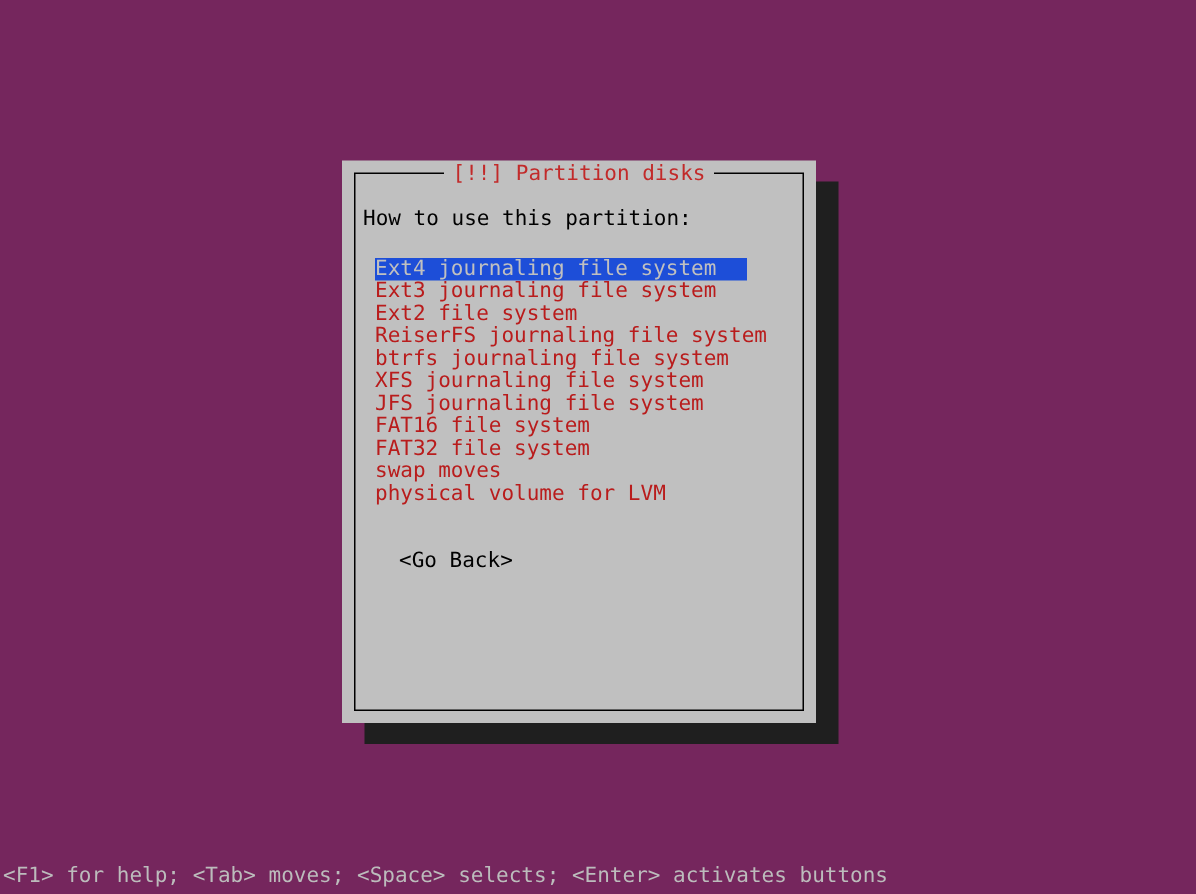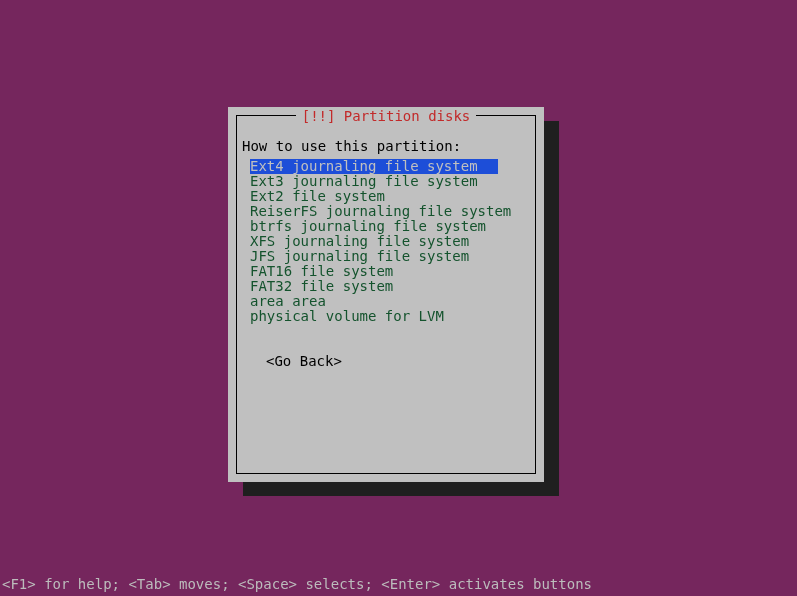--- a/index.html
+++ b/index.html
@@ -62,28 +62,28 @@
   .body {
     position: absolute;
     left: 14px;
     right: 14px;
     top: 32px;
     bottom: 14px;
   }
   .prompt {
     color: #000;
     white-space: pre;
-    margin-bottom: 5px;
+    margin-bottom: 18px;
   }
   .menu {
     margin-left: 8px;
   }
   .item {
     white-space: pre;
-    color: #14532d;
+    color: #b91c1c;
     cursor: pointer;
   }
   .item.sel {
     background: #1d4ed8;
     color: #c0c0c0;
     display: inline-block;
     padding-right: 20px;
   }
   .goback-row {
     margin-top: 30px;
@@ -120,21 +120,21 @@
       <div class="menu">
         <div><span class="item sel">Ext4 journaling file system</span></div>
         <div><span class="item">Ext3 journaling file system</span></div>
         <div><span class="item">Ext2 file system</span></div>
         <div><span class="item">ReiserFS journaling file system</span></div>
         <div><span class="item">btrfs journaling file system</span></div>
         <div><span class="item">XFS journaling file system</span></div>
         <div><span class="item">JFS journaling file system</span></div>
         <div><span class="item">FAT16 file system</span></div>
         <div><span class="item">FAT32 file system</span></div>
-        <div><span class="item">area area</span></div>
+        <div><span class="item">swap moves</span></div>
         <div><span class="item">physical volume for LVM</span></div>
       </div>
       <div class="goback-row">
         <span class="goback">&lt;Go Back&gt;</span>
       </div>
     </div>
   </div>
 
   <div class="helpbar">&lt;F1&gt; for help; &lt;Tab&gt; moves; &lt;Space&gt; selects; &lt;Enter&gt; activates buttons</div>
 </div>

